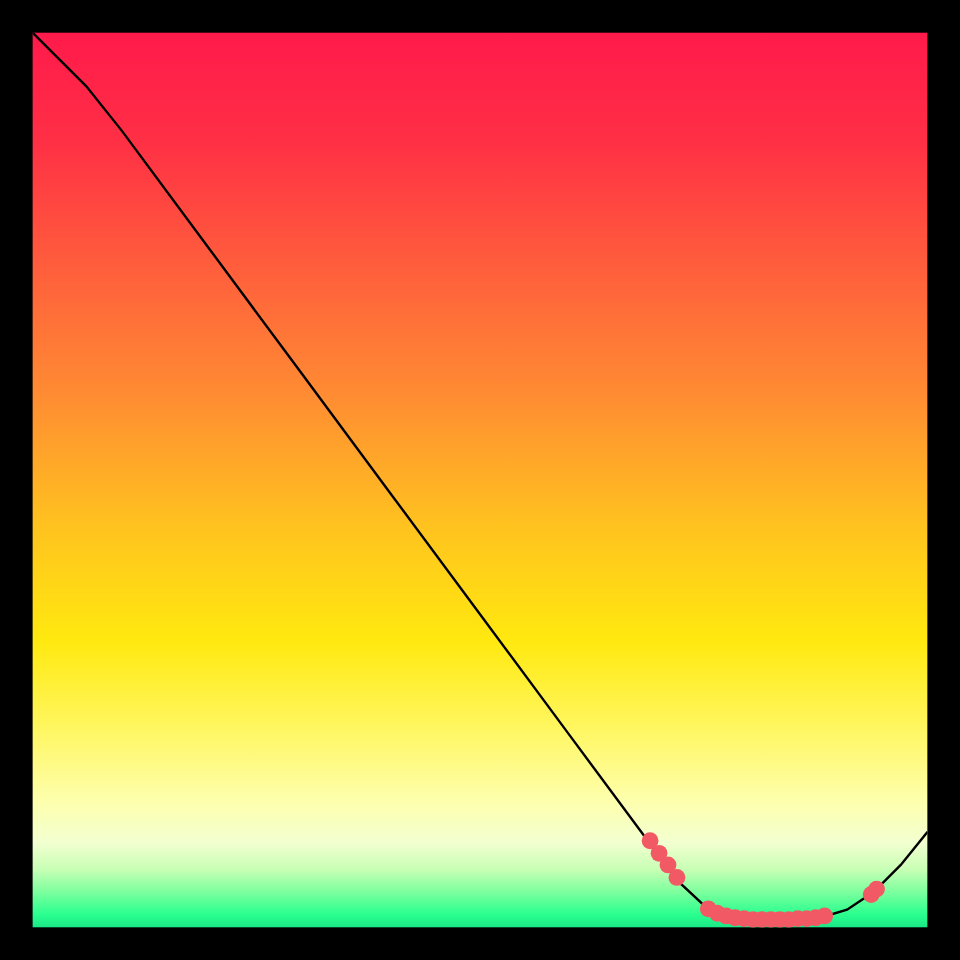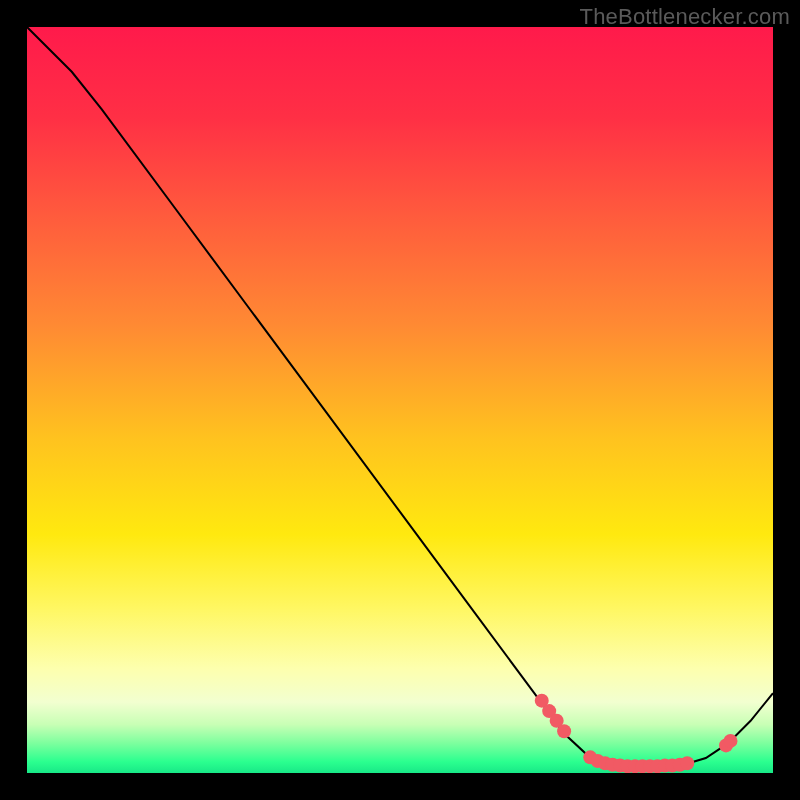--- a/index.html
+++ b/index.html
@@ -35,21 +35,20 @@
     height: 746px;
   }
   .plot svg {
     display: block;
   }
 </style>
 </head>
 <body>
 
 <div class="frame">
-  <div class="watermark">TheBottlenecker.com</div>
 
   <div class="plot">
     <svg id="chart-svg" width="746" height="746" viewBox="0 0 746 746">
       <defs>
         <linearGradient id="bg-grad" x1="0" y1="0" x2="0" y2="1">
             <stop offset="0.00%" stop-color="#ff1a4b"></stop>
             <stop offset="12.00%" stop-color="#ff2f45"></stop>
             <stop offset="25.00%" stop-color="#ff5a3d"></stop>
             <stop offset="40.00%" stop-color="#ff8a33"></stop>
             <stop offset="55.00%" stop-color="#ffc21f"></stop>

